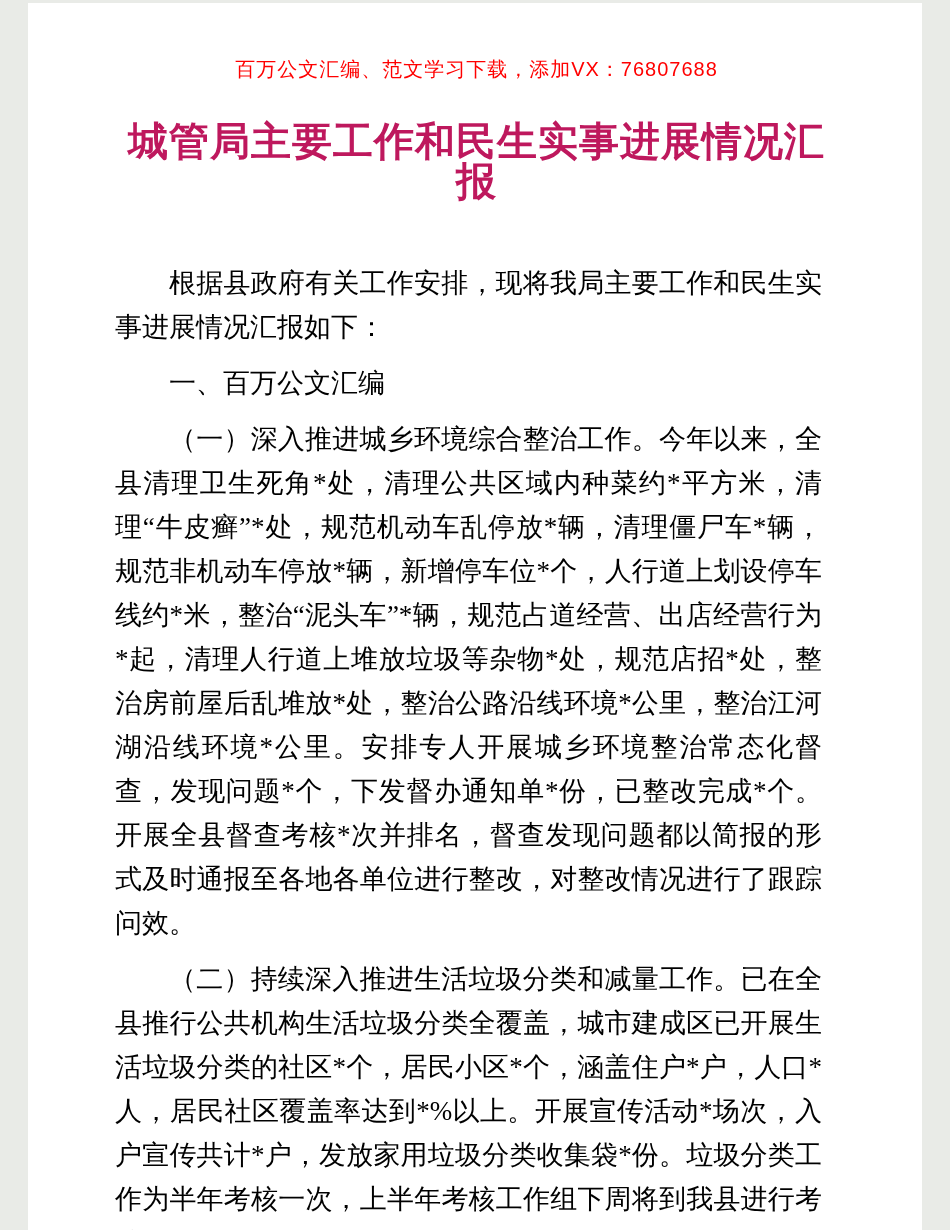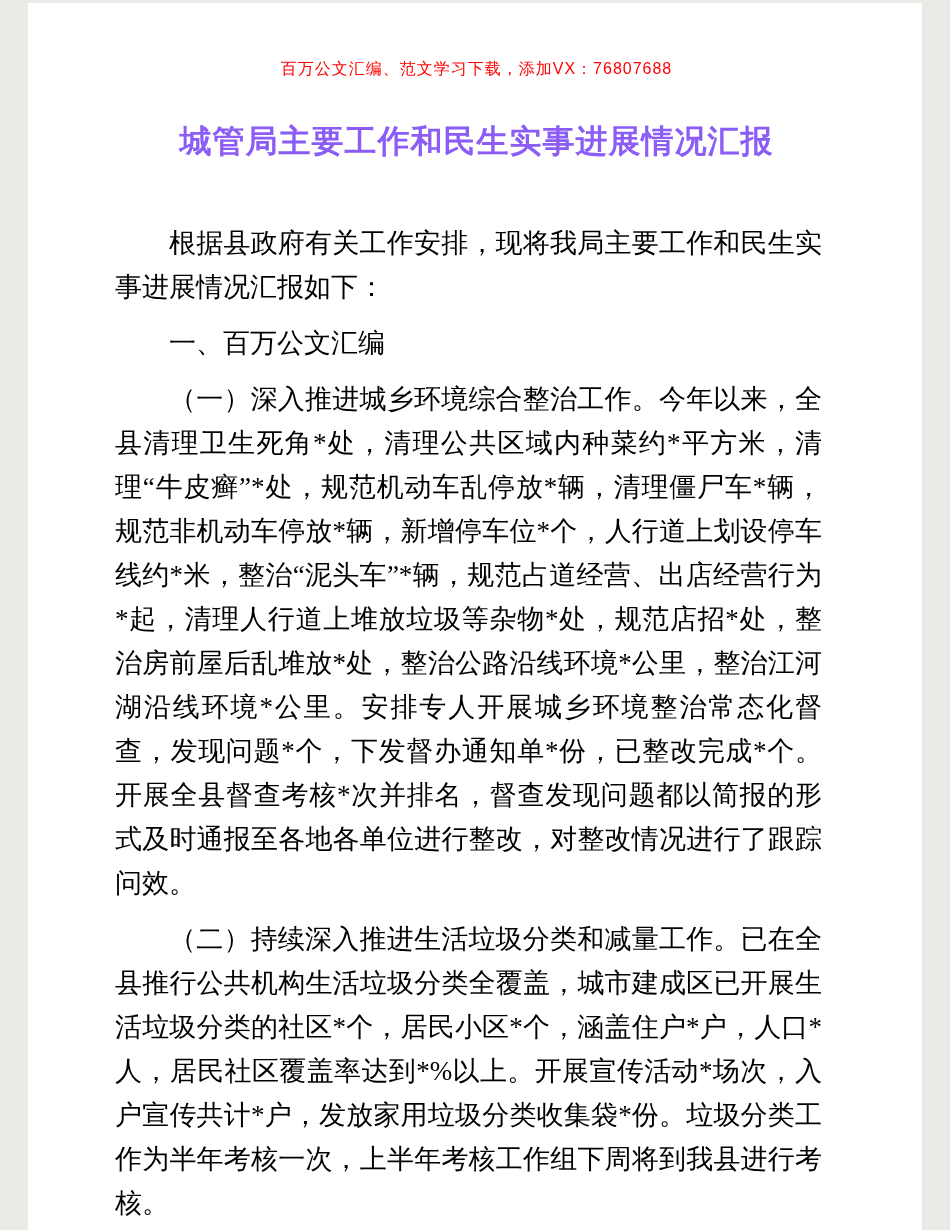--- a/index.html
+++ b/index.html
@@ -16,30 +16,30 @@
   .page {
     box-sizing: border-box;
     width: 894px;
     height: 1227px;
     margin: 3px auto 0 auto;
     background: #ffffff;
     padding: 38px 84px 30px 87px;
   }
   .doc-notice {
     color: #ff0000;
-    font-size: 16px;
+    font-size: 20px;
     line-height: 24px;
     text-align: center;
     margin: 16px 0 0 0;
     letter-spacing: 1px;
     font-weight: normal;
   }
   .doc-title {
-    color: #8b5cf6;
-    font-size: 32px;
+    color: #be185d;
+    font-size: 40px;
     line-height: 40px;
     font-weight: bold;
     text-align: center;
     margin: 40px 0 0 0;
     letter-spacing: 1px;
     font-family: "Liberation Sans", "DejaVu Sans", sans-serif;
   }
   .doc-body {
     margin-top: 60px;
   }

